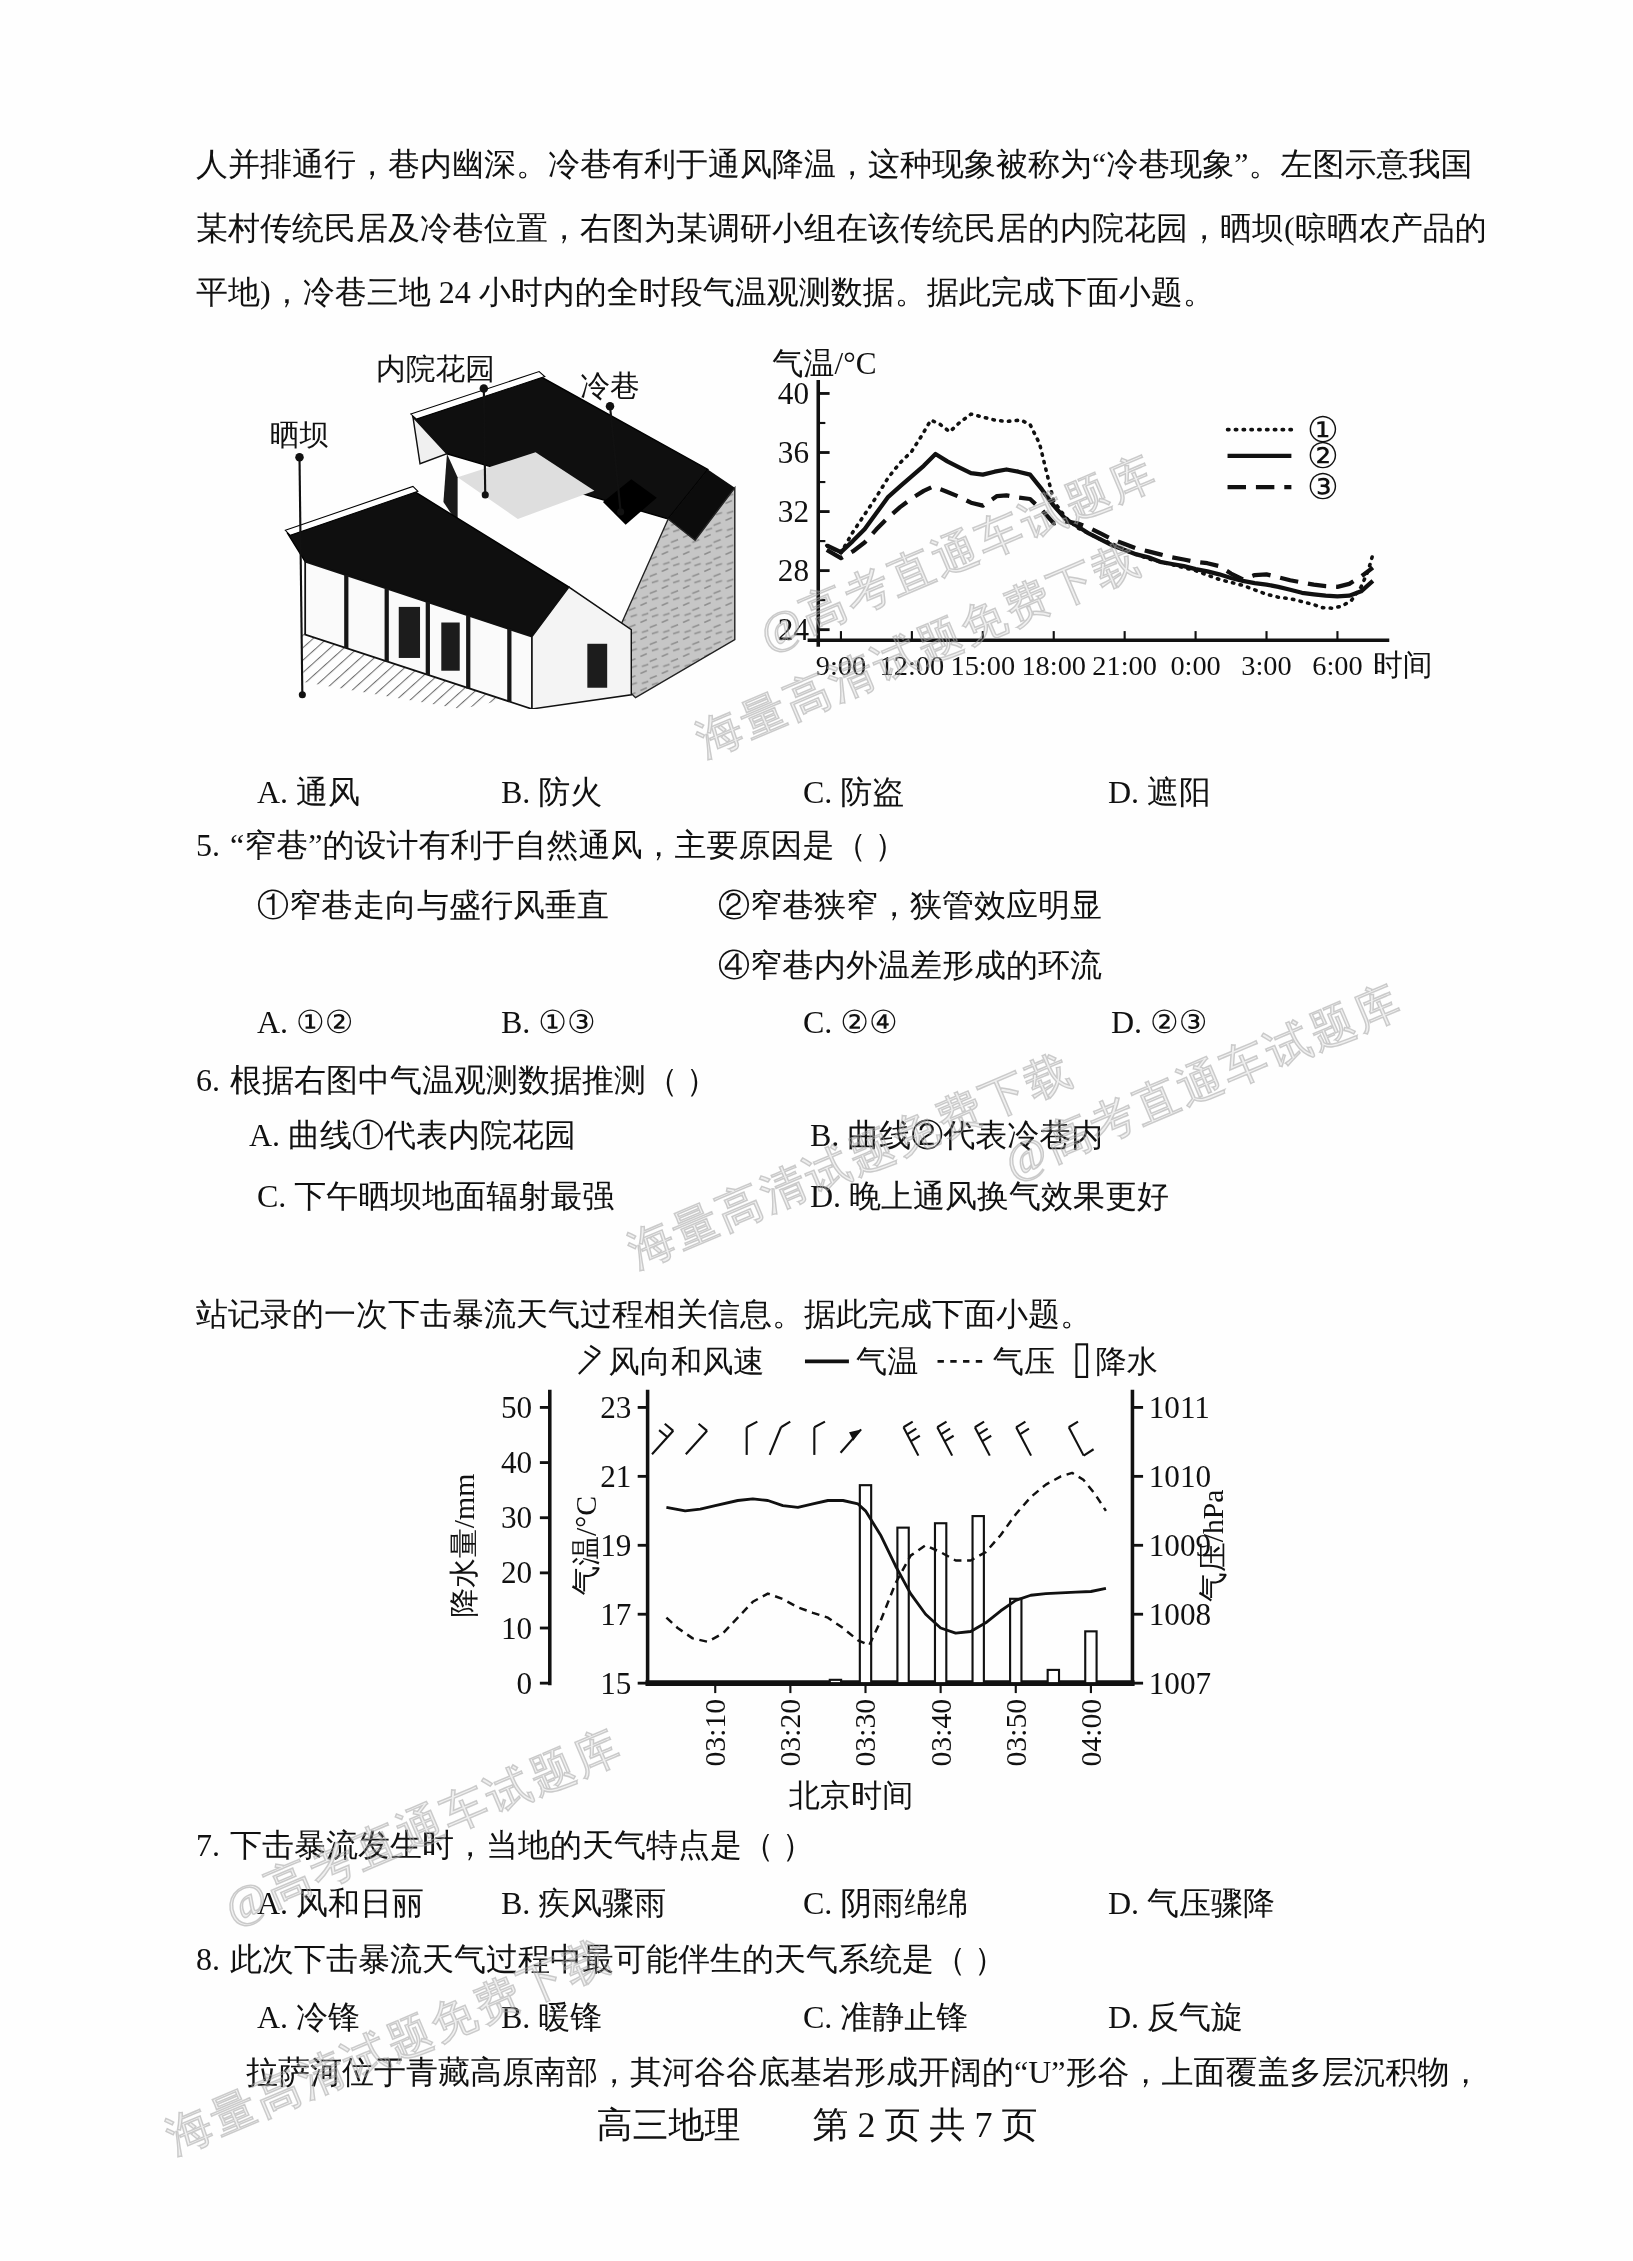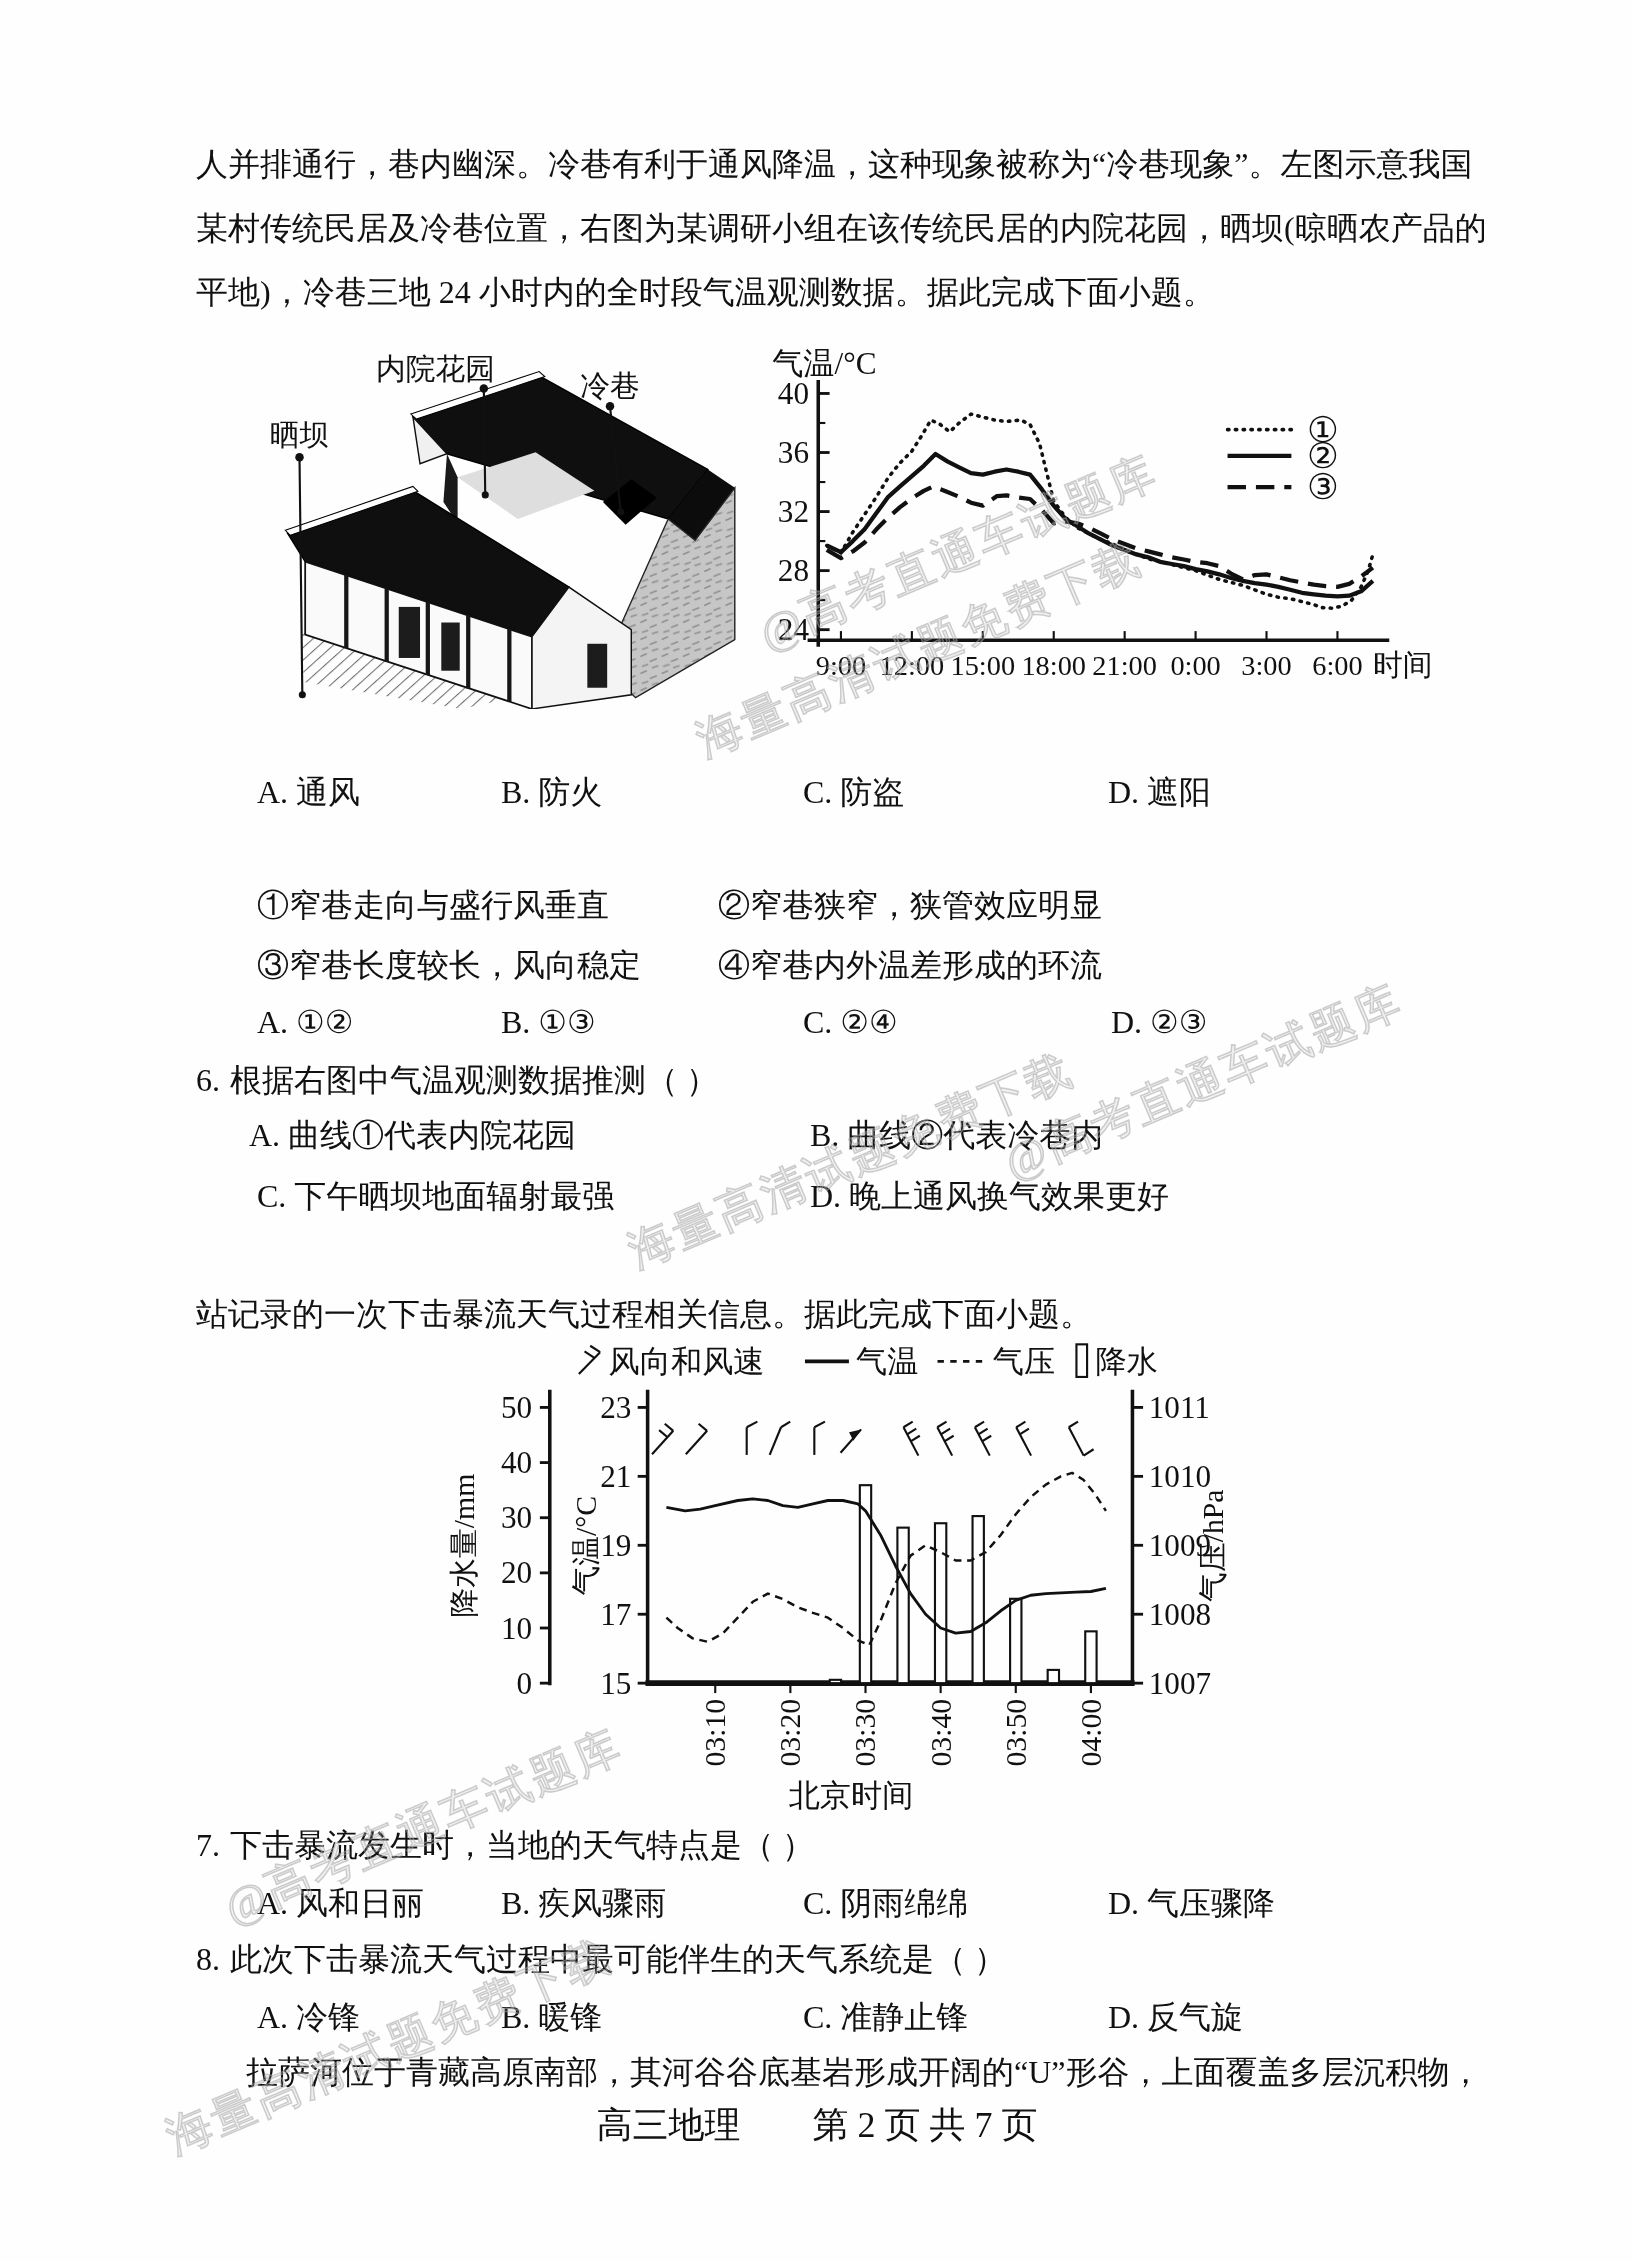--- a/index.html
+++ b/index.html
@@ -120,23 +120,25 @@
       <text x="812" y="200" font-size="50" text-anchor="start">②</text>
       <line x1="700" y1="227" x2="790" y2="227" stroke="#111" stroke-width="6" stroke-dasharray="26 14"></line>
       <text x="812" y="244" font-size="50" text-anchor="start">③</text>
     </svg>
 
   <span class="t" style="left:213px;top:772px">A. 通风</span>
   <span class="t" style="left:457px;top:772px">B. 防火</span>
   <span class="t" style="left:759px;top:772px">C. 防盗</span>
   <span class="t" style="left:1064px;top:772px">D. 遮阳</span>
 
+  <div class="t" style="left:152px;top:825px">
+    <span class="stem-num">5.</span><span>“窄巷”的设计有利于自然通风，主要原因是（  ）</span>
+  </div>
   <span class="t" style="left:213px;top:885px">①窄巷走向与盛行风垂直</span>
   <span class="t" style="left:674px;top:885px">②窄巷狭窄，狭管效应明显</span>
-  <span class="t" style="left:213px;top:945px">③窄巷长度较长，风向稳定</span>
   <span class="t" style="left:674px;top:945px">④窄巷内外温差形成的环流</span>
   <span class="t" style="left:213px;top:1002px">A. ①②</span>
   <span class="t" style="left:457px;top:1002px">B. ①③</span>
   <span class="t" style="left:759px;top:1002px">C. ②④</span>
   <span class="t" style="left:1067px;top:1002px">D. ②③</span>
 
   <div class="t" style="left:152px;top:1060px">
     <span class="stem-num">6.</span><span>根据右图中气温观测数据推测（  ）</span>
   </div>
   <span class="t" style="left:205px;top:1115px">A. 曲线①代表内院花园</span>

